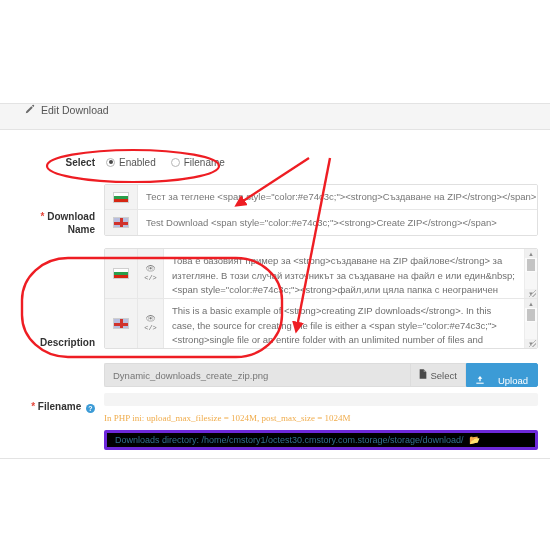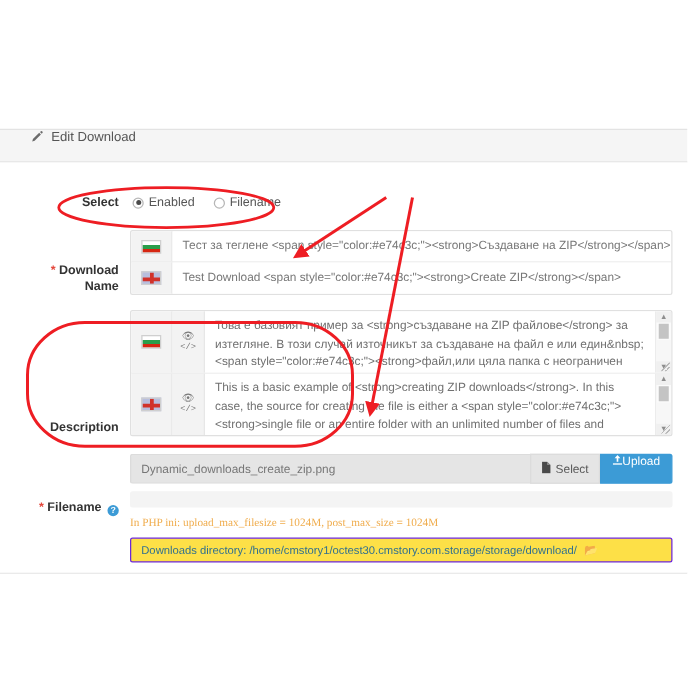--- a/index.html
+++ b/index.html
@@ -224,21 +224,21 @@
     padding: 0 8px;
     font-size: 9.5px;
     color: #585858;
   }
   .btn-upload {
     flex: 0 0 auto;
     background: #3c9bd6;
     border: 1px solid #3c9bd6;
     border-radius: 0 2px 2px 0;
     height: 24px;
-    display: flex; align-items: flex-start; gap: 0;
+    display: flex; align-items: flex-end; gap: 14px;
     padding: 0 9px;
     font-size: 9.5px;
     color: #ffffff;
   }
   .help-ic {
     display: inline-block;
     width: 9px; height: 9px; border-radius: 50%;
     background: #3c9bd6; color: #fff;
     font-size: 7px; line-height: 9px;
     text-align: center;
@@ -255,22 +255,22 @@
   }
   .php-ini {
     font-size: 9px;
     color: #f0ad4e;
     margin-top: 6px;
     line-height: 12px;
     font-family: Liberation Serif, serif;
   }
   .dl-dir {
     margin-top: 6px;
-    background: #fde047;
-    border: 1px solid #6d28d9;
+    background: #000000;
+    border: 3px solid #6d28d9;
     border-radius: 2px;
     height: 20px;
     display: flex; align-items: center;
     padding: 0 8px;
     font-size: 9px;
     color: #31708f;
     gap: 6px;
   }
   .folder-ic { font-size: 9px; color: #2e6a85; }
 

